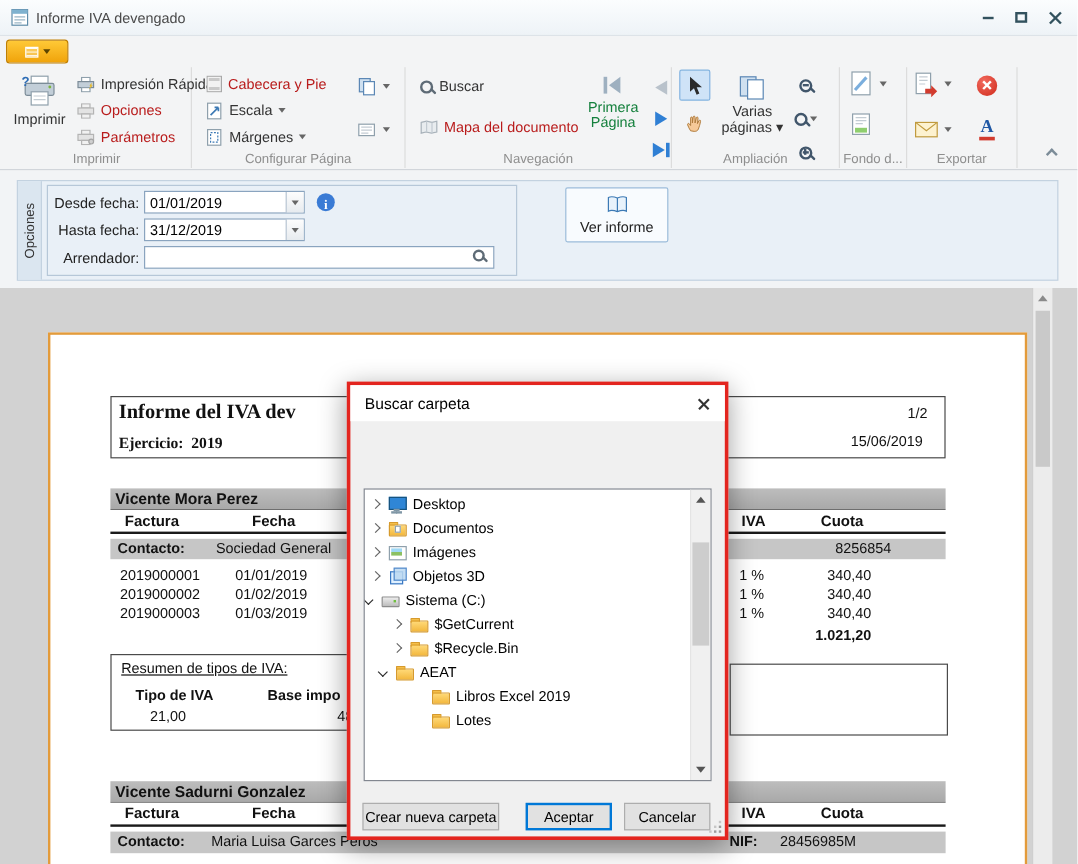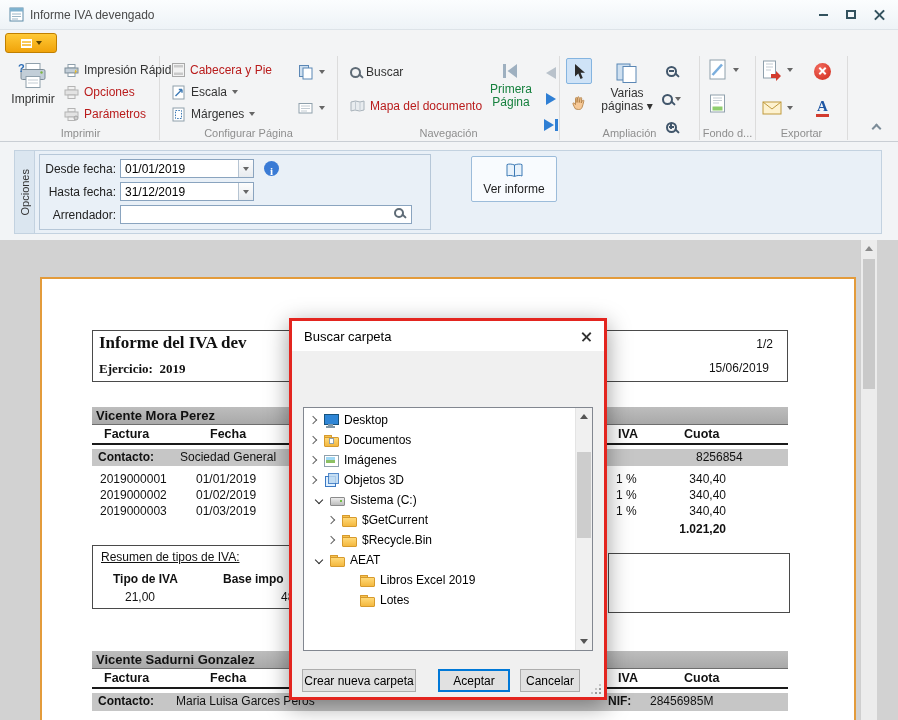--- a/index.html
+++ b/index.html
@@ -137,21 +137,21 @@
   .ic-drive::before{content:"";position:absolute;left:1px;top:5px;width:13px;height:7px;background:linear-gradient(#ececec,#bdbdbd);border:1px solid #8b8b8b;border-radius:1px}
   .ic-drive::after{content:"";position:absolute;left:11px;top:8px;width:2px;height:2px;background:#6fbf3f}
   .tscroll{position:absolute;right:0;top:0;width:17px;height:100%;background:#f0f0f0;border-left:1px solid #e4e4e4}
   .tsc-up,.tsc-down{position:absolute;left:0;width:100%;height:17px;display:flex;align-items:center;justify-content:center}
   .tsc-up{top:0}.tsc-down{bottom:0}
   .tsc-up .tri-up{border-bottom-color:#555}.tsc-down .tri-down{border-top-color:#555}
   .tsc-thumb{position:absolute;left:1px;right:1px;top:44px;height:86px;background:#cdcdcd}
   .dlg-btn{position:absolute;top:348px;height:23px;background:#e1e1e1;border:1px solid #adadad;font-size:12px;font-family:inherit;cursor:pointer}
   #btn-newfolder{left:10px;width:114px}
   #btn-accept{left:146px;width:72px;border:2px solid #0078d7}
-  #btn-cancel{left:228px;width:60px}
+  #btn-cancel{left:228px;width:72px}
   .grip{position:absolute;right:2px;bottom:2px;width:10px;height:10px}
   .grip::before{content:"";position:absolute;right:1px;bottom:1px;width:2px;height:2px;background:#9b9b9b;box-shadow:-4px 0 #9b9b9b,0 -4px #9b9b9b,-8px 0 #c6c6c6,0 -8px #c6c6c6,-4px -4px #c6c6c6}
   b{font-weight:bold}
 </style>
 </head>
 <body>
 
 <div id="root">
 
   <div id="titlebar">
@@ -517,21 +517,21 @@
       <div class="trow" style="padding-left:6px">
         <span class="cv r"></span>
         <span class="t-ic ic-pics"></span>
         <span class="tlabel">Imágenes</span>
       </div>
       <div class="trow" style="padding-left:6px">
         <span class="cv r"></span>
         <span class="t-ic ic-3d"></span>
         <span class="tlabel">Objetos 3D</span>
       </div>
-      <div class="trow" style="padding-left:12px">
+      <div class="trow" style="padding-left:0">
         <span class="cv d"></span>
         <span class="t-ic ic-drive"></span>
         <span class="tlabel">Sistema (C:)</span>
       </div>
       <div class="trow" style="padding-left:24px">
         <span class="cv r"></span>
         <span class="t-ic ic-folder"></span>
         <span class="tlabel">$GetCurrent</span>
       </div>
       <div class="trow" style="padding-left:24px">

